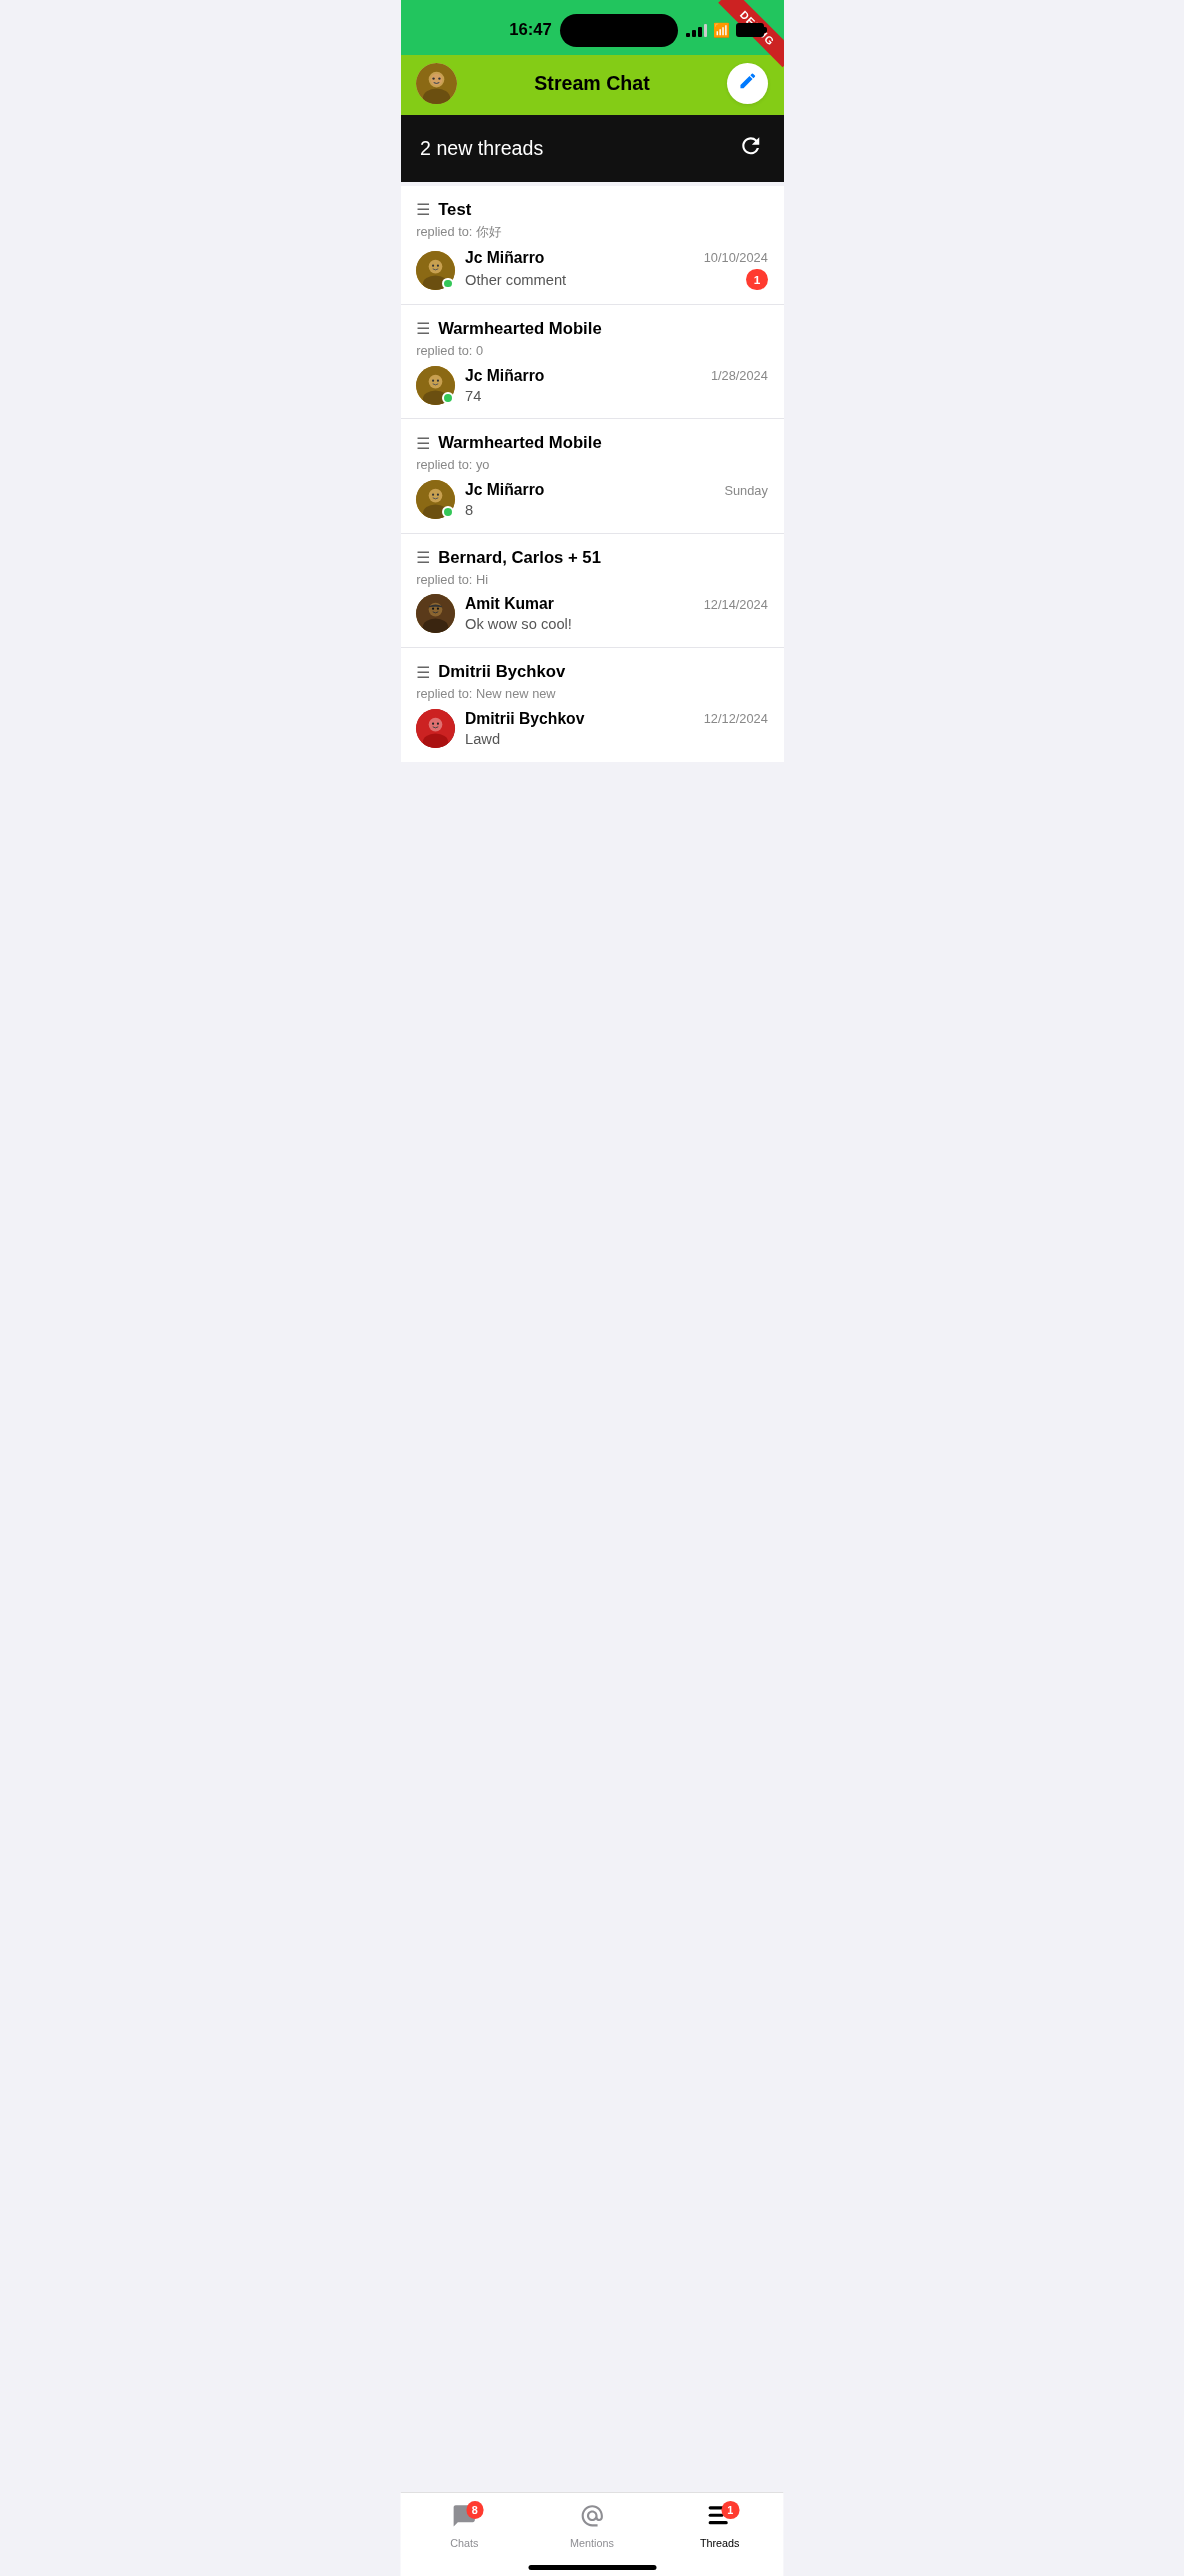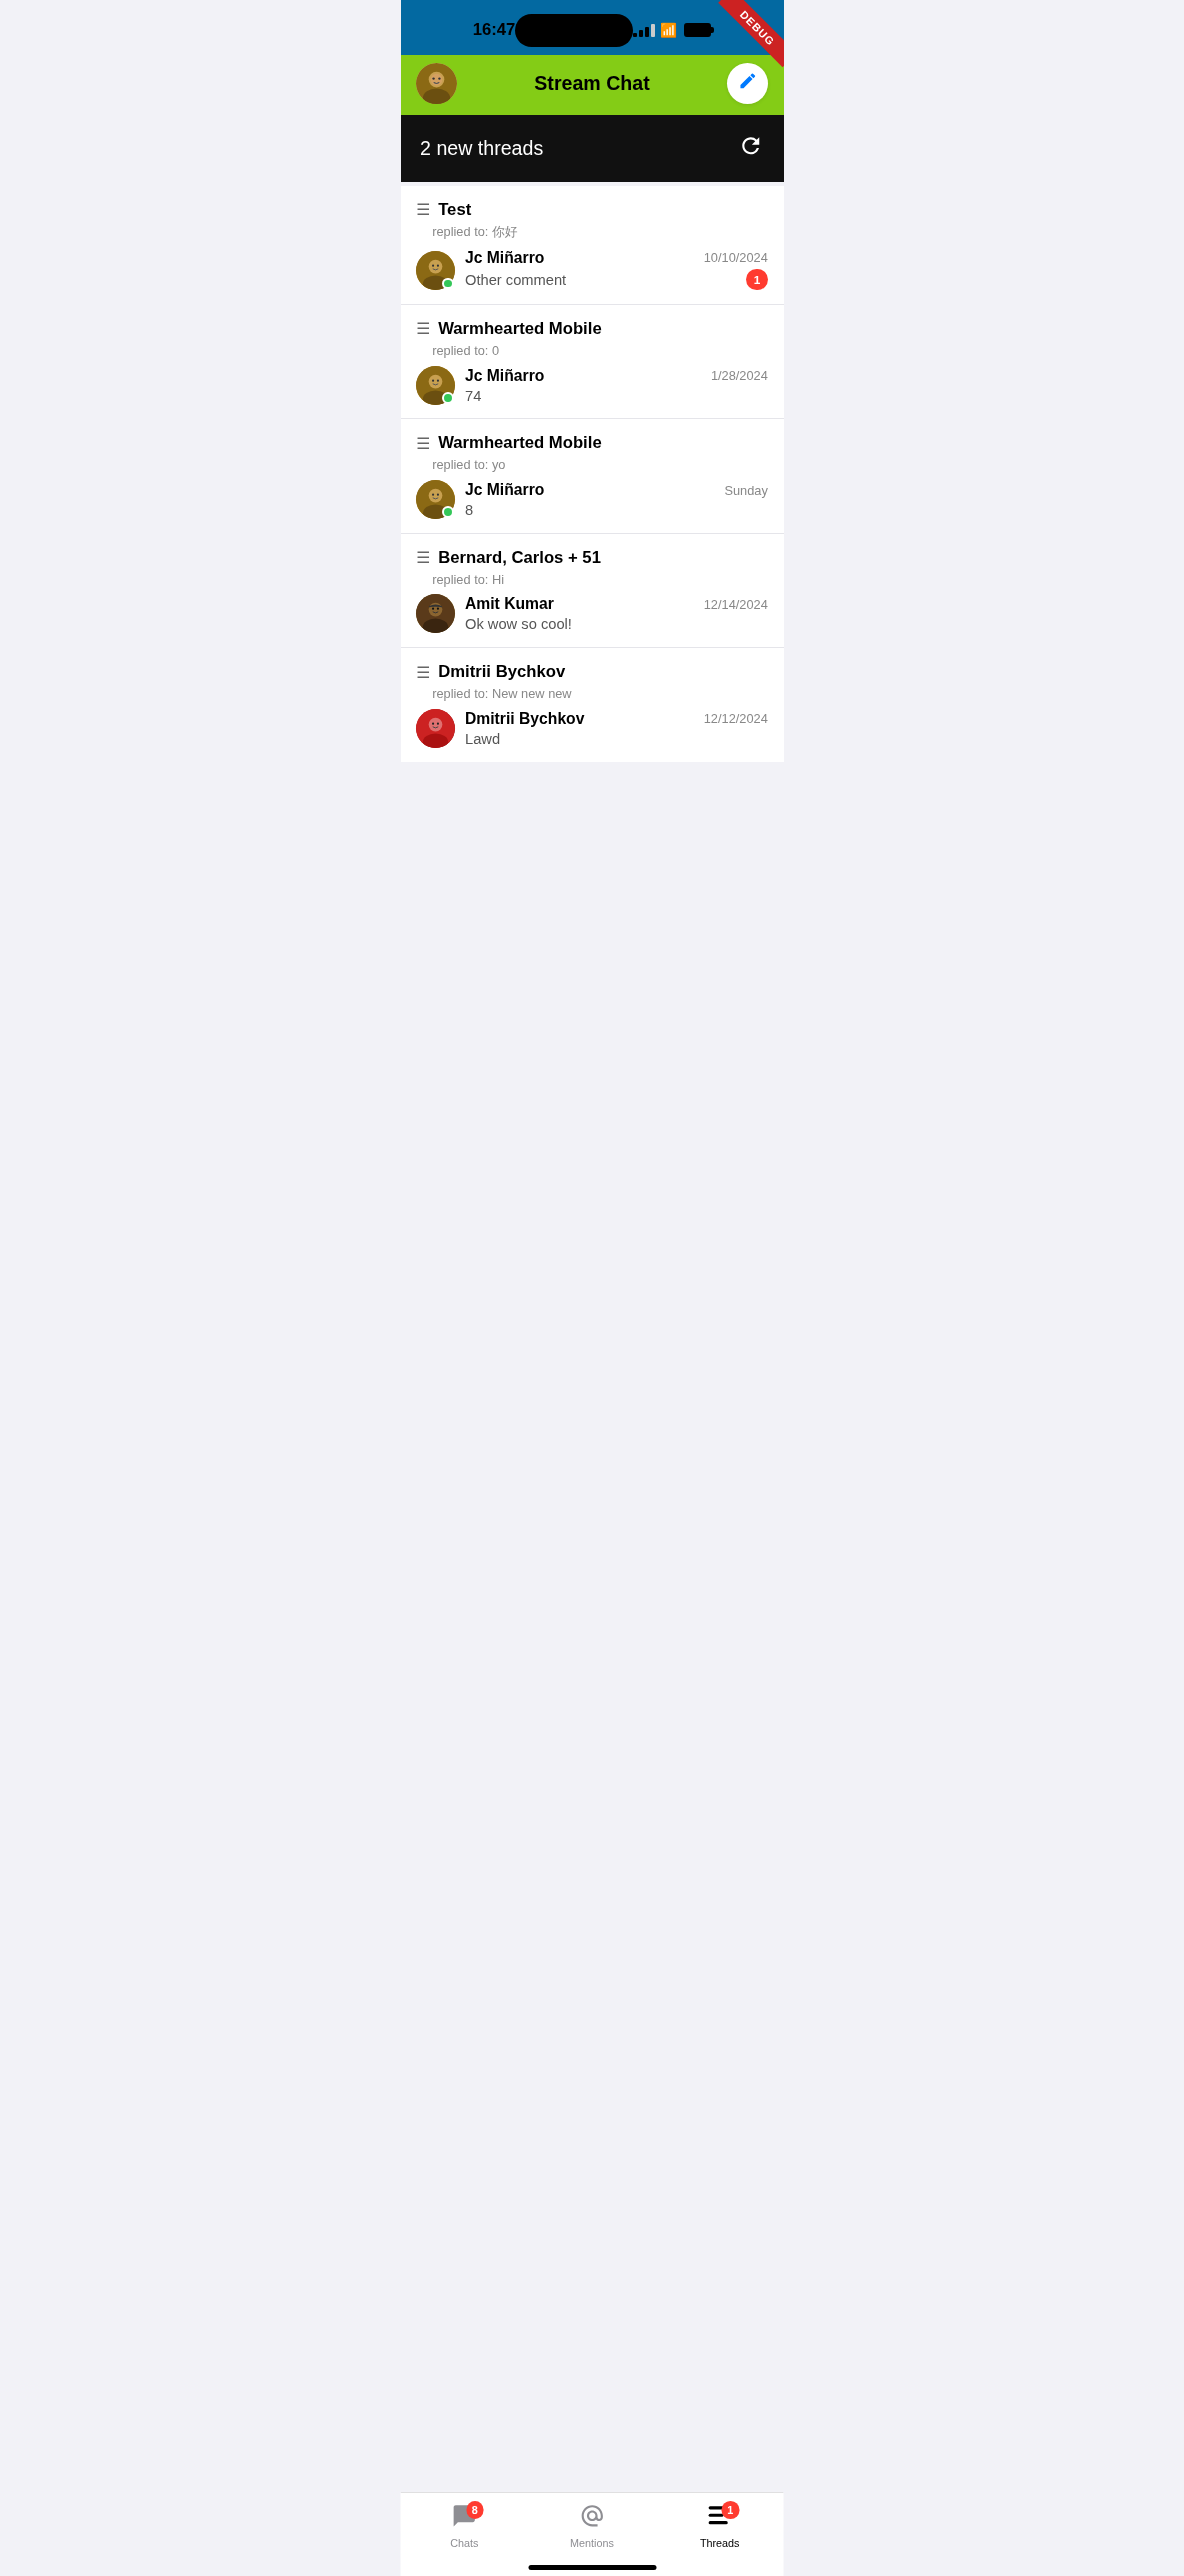--- a/index.html
+++ b/index.html
@@ -13,23 +13,24 @@
       margin: 0 auto;
       min-height: 835px;
       position: relative;
       overflow-x: hidden;
     }
 
     
     .status-bar {
       display: flex;
       align-items: center;
-      justify-content: center;
+      justify-content: flex-end;
       padding: 13.8px 19.6px 7.9px;
-      background: #0369a1;
+      background: #22c55e;
+      gap: 8px;
     }
     .status-time {
       font-size: 16.7px;
       font-weight: 600;
       color: #000;
     }
     .status-dynamic-island {
       width: 118px;
       height: 33px;
       background: #000;
@@ -186,21 +187,21 @@
     .thread-channel-name {
       font-size: 16.7px;
       font-weight: 600;
       color: #000;
     }
 
     .thread-replied-to {
       font-size: 12.8px;
       color: #888;
       margin-bottom: 7.9px;
-      margin-left: 16px;
+      margin-left: 0;
     }
 
     .thread-message-row {
       display: flex;
       align-items: flex-end;
       gap: 9.8px;
     }
 
     .thread-avatar-container {
       position: relative;

